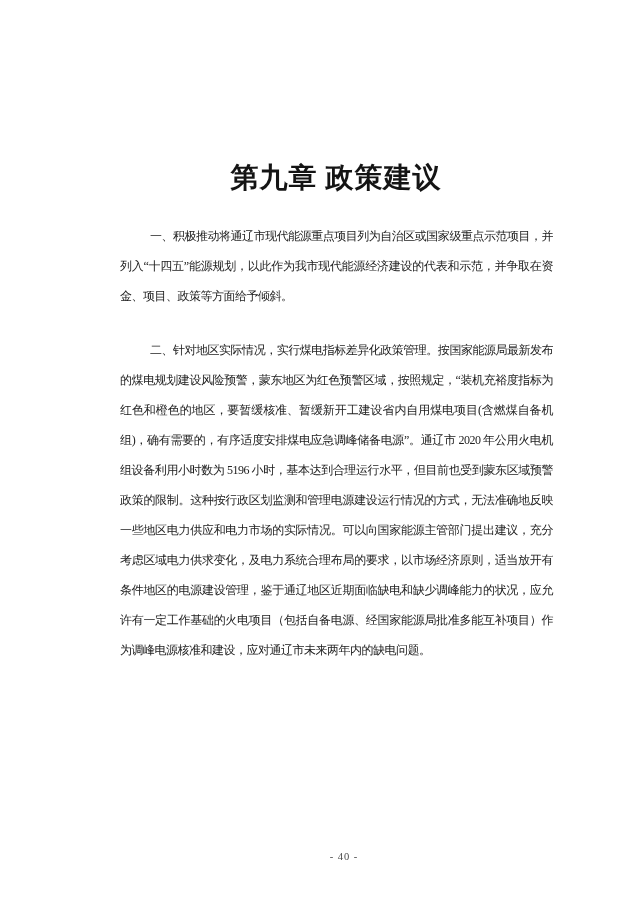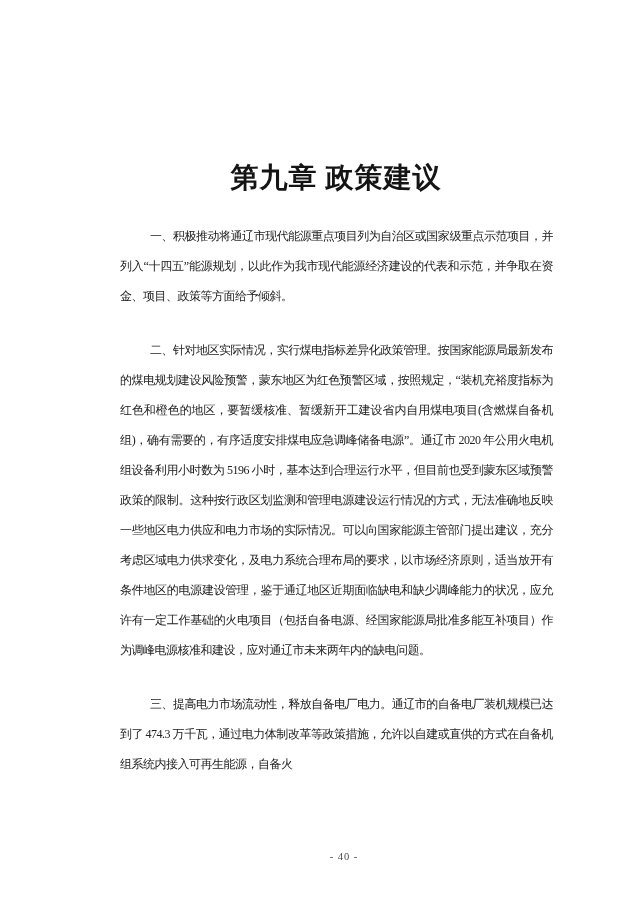--- a/index.html
+++ b/index.html
@@ -63,18 +63,17 @@
 </head>
 <body>
 
 <div class="page">
 
   <h1 class="chapter-title">第九章 政策建议</h1>
 
   <div class="content">
     <p>一、积极推动将通辽市现代能源重点项目列为自治区或国家级重点示范项目，并列入“十四五”能源规划，以此作为我市现代能源经济建设的代表和示范，并争取在资金、项目、政策等方面给予倾斜。</p>
     <p>二、针对地区实际情况，实行煤电指标差异化政策管理。按国家能源局最新发布的煤电规划建设风险预警，蒙东地区为红色预警区域，按照规定，“装机充裕度指标为红色和橙色的地区，要暂缓核准、暂缓新开工建设省内自用煤电项目(含燃煤自备机组)，确有需要的，有序适度安排煤电应急调峰储备电源”。通辽市 2020 年公用火电机组设备利用小时数为 5196 小时，基本达到合理运行水平，但目前也受到蒙东区域预警政策的限制。这种按行政区划监测和管理电源建设运行情况的方式，无法准确地反映一些地区电力供应和电力市场的实际情况。可以向国家能源主管部门提出建议，充分考虑区域电力供求变化，及电力系统合理布局的要求，以市场经济原则，适当放开有条件地区的电源建设管理，鉴于通辽地区近期面临缺电和缺少调峰能力的状况，应允许有一定工作基础的火电项目（包括自备电源、经国家能源局批准多能互补项目）作为调峰电源核准和建设，应对通辽市未来两年内的缺电问题。</p>
-    <p>三、提高电力市场流动性，释放自备电厂电力。通辽市的自备电厂装机规模已达到了 474.3 万千瓦，通过电力体制改革等政策措施，允许以自建或直供的方式在自备机组系统内接入可再生能源，自备火</p>
   </div>
 
   <div class="page-number">- 40 -</div>
 
 </div>
 
 </body></html>

